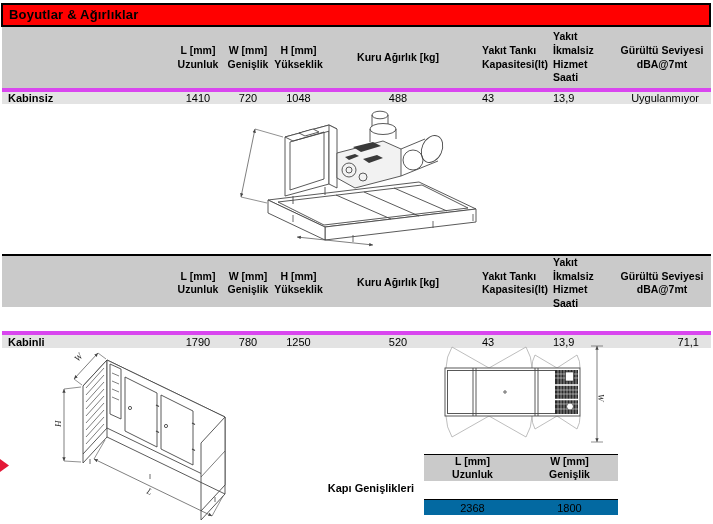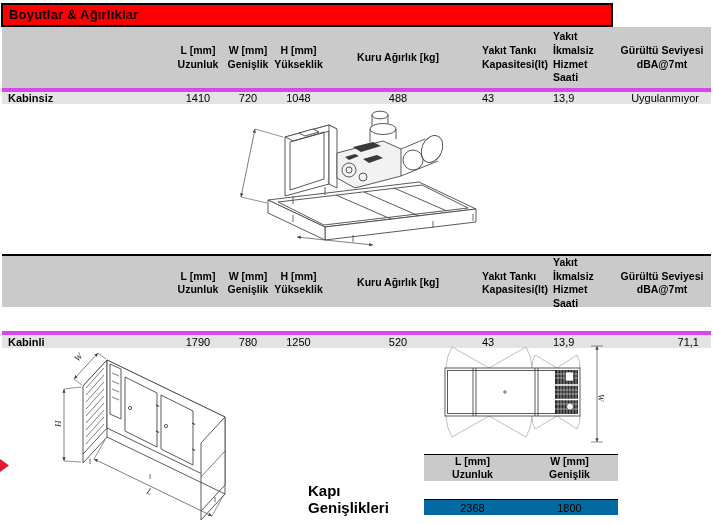--- a/index.html
+++ b/index.html
@@ -5,21 +5,21 @@
   html,body{margin:0;padding:0;}
   body{
     width:713px;height:524px;position:relative;overflow:hidden;
     background:#fff;color:#000;
     font-family:"Liberation Sans",sans-serif;
     -webkit-font-smoothing:antialiased;
   }
   .abs{position:absolute;}
   
   .title-bar{
-    left:1px;top:3px;width:612px;height:24px;box-sizing:border-box;
+    left:1px;top:3px;width:710px;height:24px;box-sizing:border-box;
     background:#FF0000;border:2px solid #000;
     font-weight:bold;font-size:13px;line-height:19px;padding-left:6px;
     letter-spacing:.2px;
   }
   
   .spec{left:2px;width:709px;display:grid;
     grid-template-columns:168px 56px 44px 57px 142px 78px 66px 98px;}
   .spec-head{background:#CACACA;font-weight:bold;font-size:10.5px;line-height:1.3;}
   .spec-head>div{display:flex;align-items:center;justify-content:center;
     text-align:center;white-space:pre-line;}
@@ -40,22 +40,22 @@
   .door-head{left:424px;top:454px;width:194px;height:27px;box-sizing:border-box;
     background:#CACACA;border-top:1.5px solid #000;
     display:grid;grid-template-columns:97px 97px;
     font-weight:bold;font-size:10.5px;line-height:1.25;}
   .door-head>div{display:flex;align-items:center;justify-content:center;
     text-align:center;white-space:pre-line;}
   .door-row{left:424px;top:481px;width:194px;height:16px;box-sizing:border-box;
     background:#0369a1;border-top:1.5px solid #000;
     display:grid;grid-template-columns:97px 97px;font-size:11px;margin-top:18px;}
   .door-row>div{display:flex;align-items:center;justify-content:center;}
-  .door-label{left:308px;top:482px;width:106px;
-    font-weight:bold;font-size:15px;}
+  .door-label{left:308px;top:482px;width:106px;text-align:right;
+    font-weight:bold;font-size:11px;}
   
   .drawing svg{display:block;}
   .dim-label{font-family:"Liberation Serif",serif;font-style:italic;font-size:9px;fill:#333;}
   #red-pointer{left:0;top:459px;width:10px;height:13px;}
 </style>
 </head>
 <body>
 
 <div class="abs title-bar">
   <span>Boyutlar &amp; Ağırlıklar</span>

